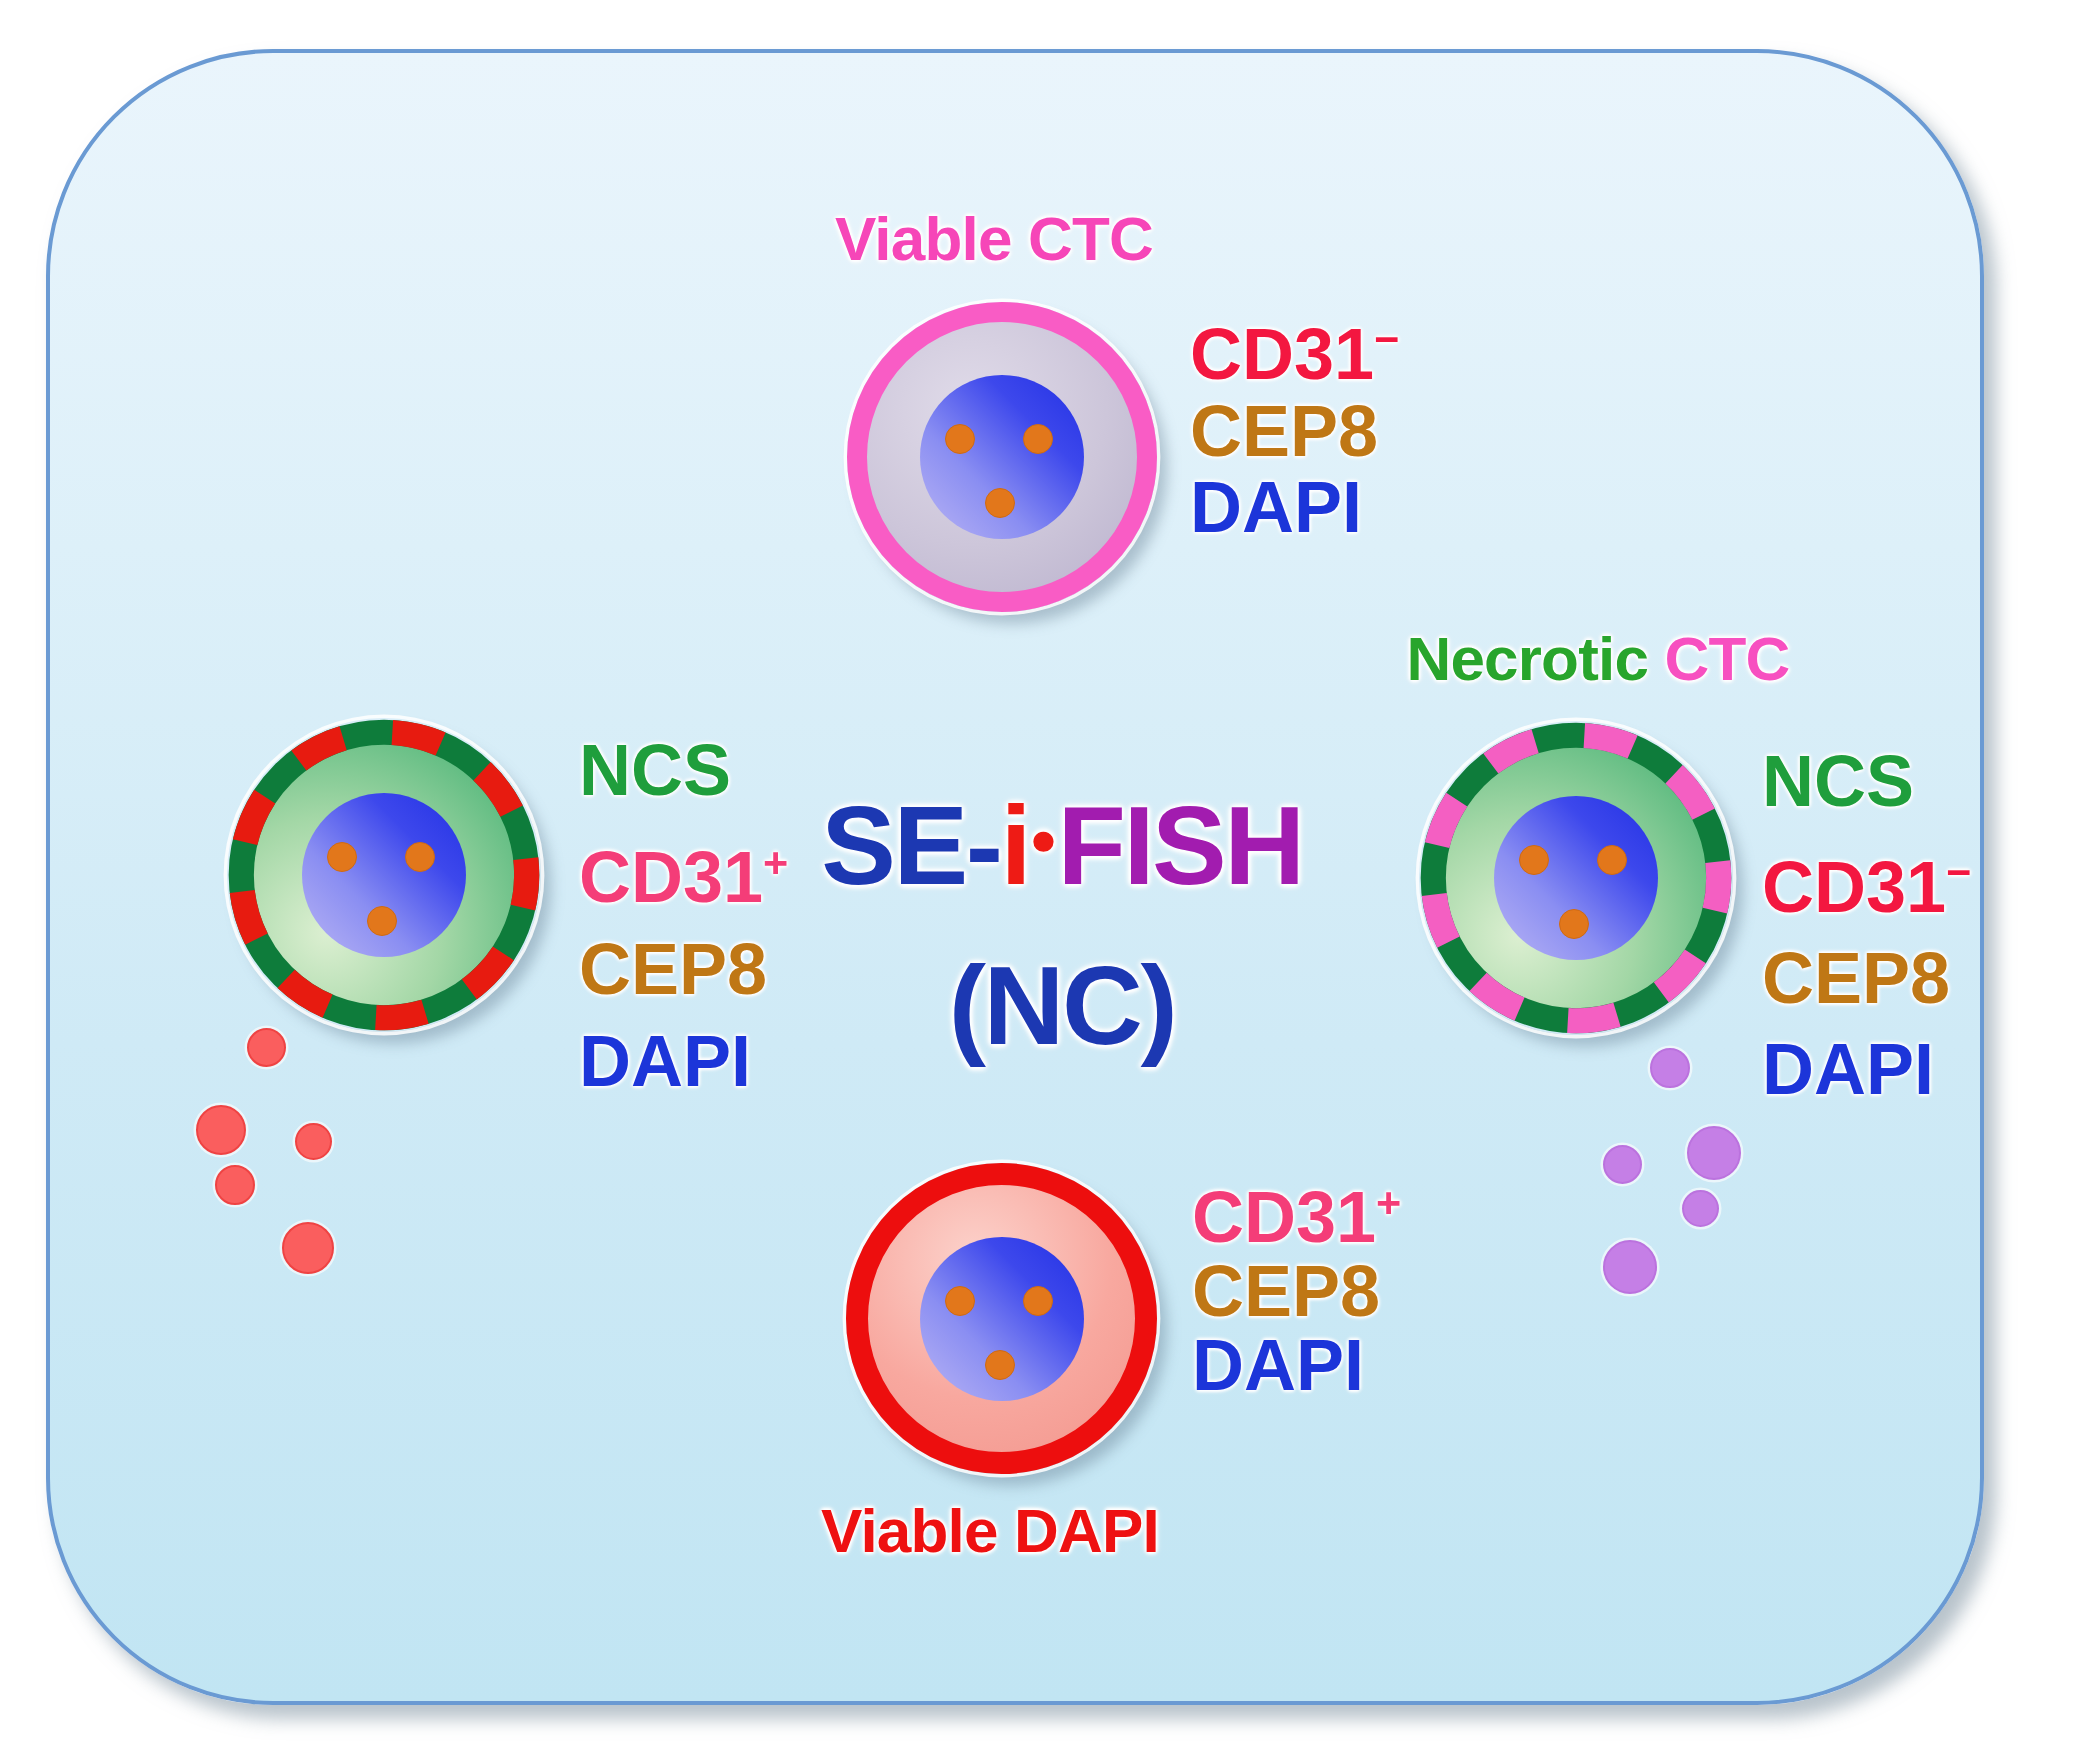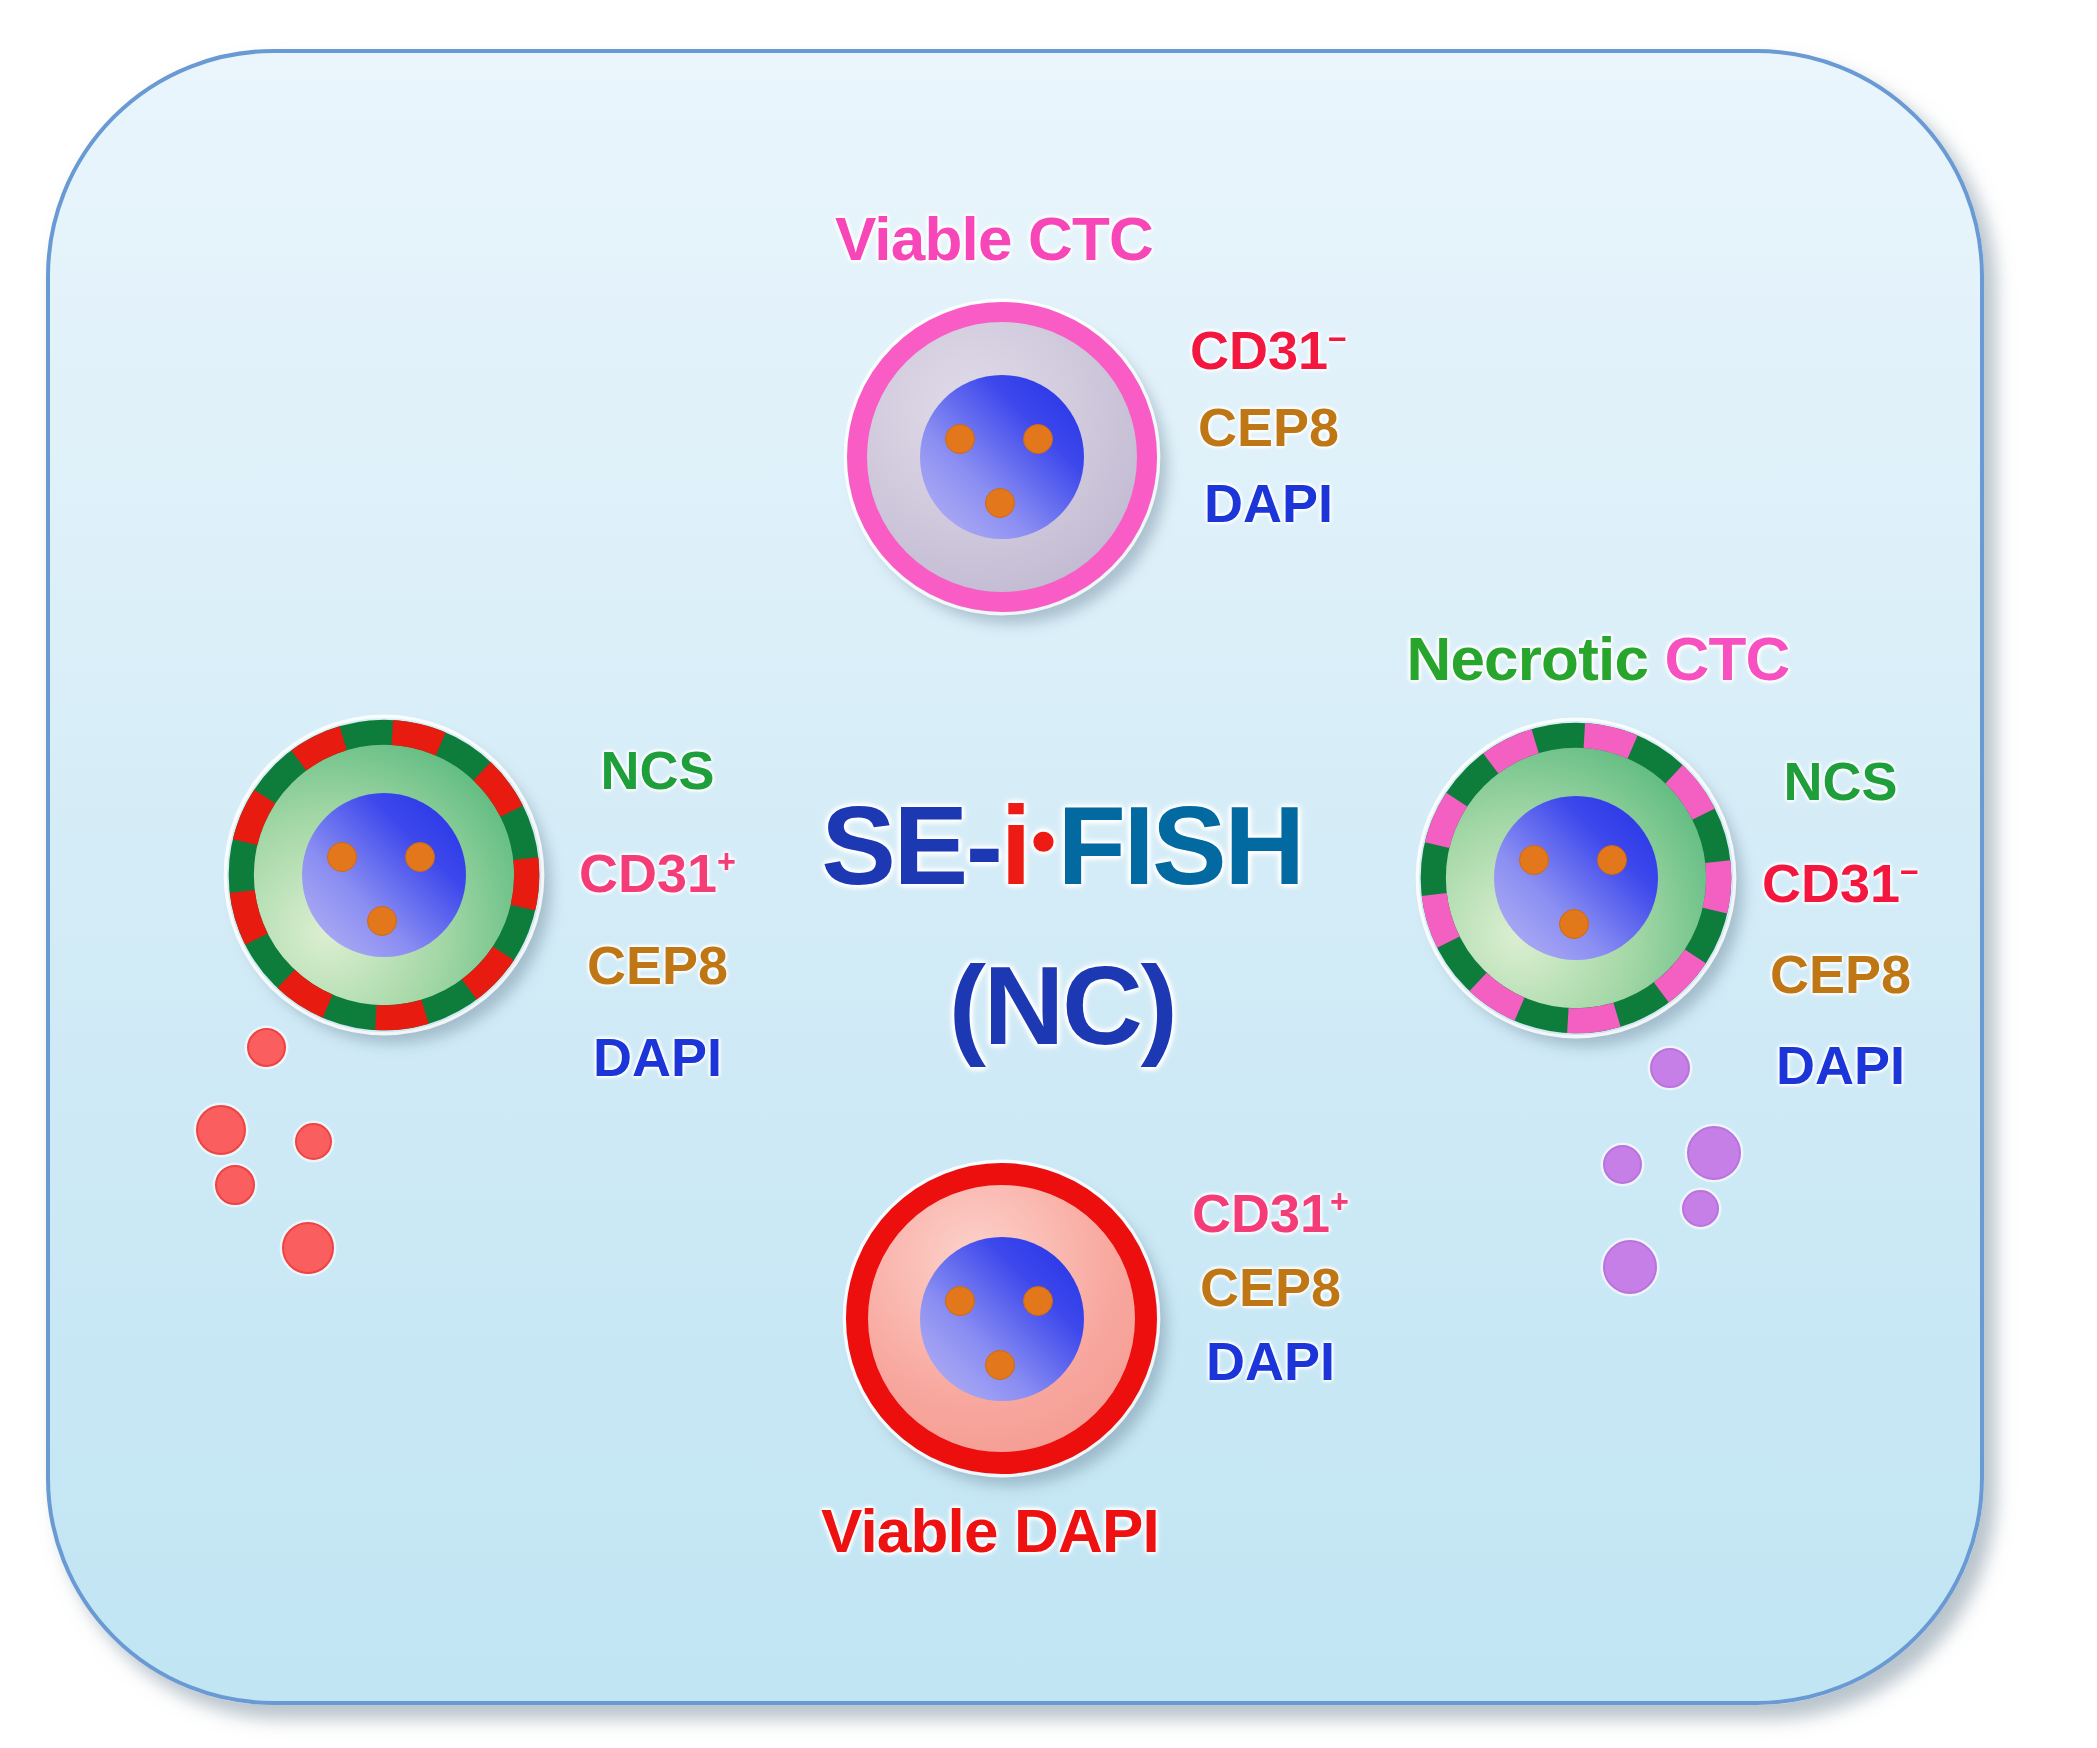--- a/index.html
+++ b/index.html
@@ -13,22 +13,22 @@
     border-radius:227px;border:4.2px solid #6a9ad3;
     background:linear-gradient(to bottom,#eaf5fc 0%,#ddf0f9 30%,#cfeaf6 60%,#c1e5f3 100%);
     box-shadow:11.7px 13.4px 18.5px rgba(125,145,160,.55);
   }
   
   .title{
     position:absolute;transform:translateX(-50%);white-space:nowrap;
     font-size:62px;line-height:1;letter-spacing:-0.8px;
     text-shadow:1.7px 0 3.4px #fff,-1.7px 0 3.4px #fff,0 1.7px 3.4px #fff,0 -1.7px 3.4px #fff,0 0 7.6px #fff;
   }
-  .labels{position:absolute;font-size:54px;line-height:54px;white-space:nowrap;
-    text-shadow:1.7px 0 3.4px #fff,-1.7px 0 3.4px #fff,0 1.7px 3.4px #fff,0 -1.7px 3.4px #fff;text-align:center;}
+  .labels{position:absolute;font-size:72px;line-height:54px;white-space:nowrap;
+    text-shadow:1.7px 0 3.4px #fff,-1.7px 0 3.4px #fff,0 1.7px 3.4px #fff,0 -1.7px 3.4px #fff;}
   .labels .lab{display:block;}
   .labels sup{font-size:0.6em;vertical-align:super;letter-spacing:0;}
   .labels-top  .lab{margin-bottom:22.7px;}
   .labels-left .lab{margin-bottom:38px;}
   .labels-right .lab{margin-bottom:37px;}
   .labels-bottom .lab{margin-bottom:20px;}
   .center-line{
     position:absolute;transform:translateX(-50%);white-space:nowrap;
     font-size:112px;line-height:1;letter-spacing:-2.5px;
     text-shadow:2.5px 0 4.2px #fff,-2.5px 0 4.2px #fff,0 2.5px 4.2px #fff,0 -2.5px 4.2px #fff,0 0 10px #fff;
@@ -76,21 +76,21 @@
     </div>
   </div>
 
   <div class="labels labels-top" style="left:1190px;top:312px;">
     <div class="lab"><span style="color: rgb(243, 23, 64);">CD31</span><sup style="color: rgb(243, 23, 64);">−</sup></div>
     <div class="lab"><span style="color: rgb(191, 119, 21);">CEP8</span></div>
     <div class="lab"><span style="color: rgb(28, 53, 217);">DAPI</span></div>
   </div>
 
   <div class="center-line" style="left:1062px;top:790px;">
-    <span style="color:#1c38b2;">SE-</span><span style="color:#ee1b15;">i</span><span class="bullet" style="color:#ee1b15;">●</span><span style="color:#0369a1;margin-top:24px;">FISH</span>
+    <span style="color:#1c38b2;">SE-</span><span style="color:#ee1b15;">i</span><span class="bullet" style="color:#ee1b15;">●</span><span style="color:#a21caf;margin-top:24px;">FISH</span>
   </div>
   <div class="center-line" style="left:1062px;top:950px;color:#1c38b2;">(NC)</div>
 
 
   <div class="cell-wrap" style="left:227px;top:718px;">
     <svg width="314" height="314" viewBox="0 0 374 374">
       <defs>
         <radialGradient id="gGreenL" cx="30%" cy="70%" r="90%">
           <stop offset="0%" stop-color="#dcefd1"></stop>
           <stop offset="45%" stop-color="#a3d7a6"></stop>

